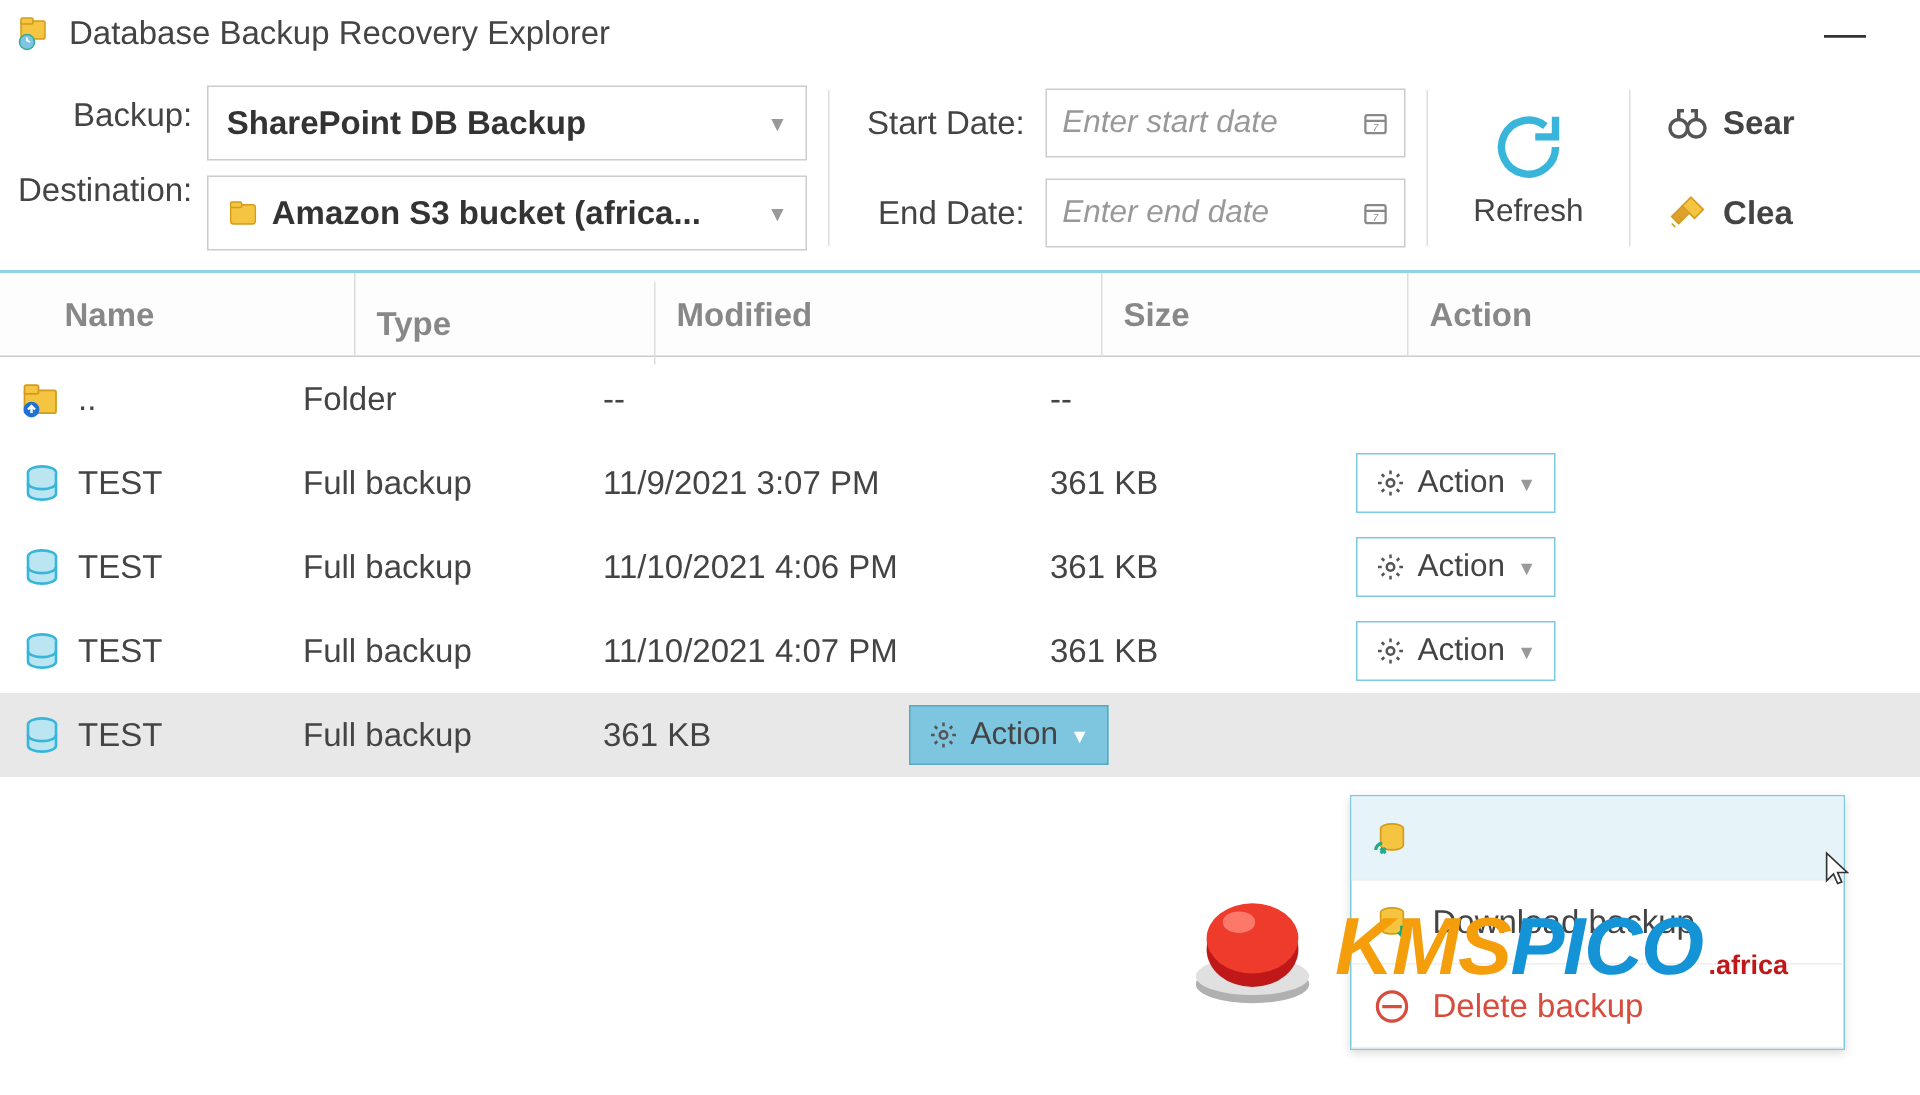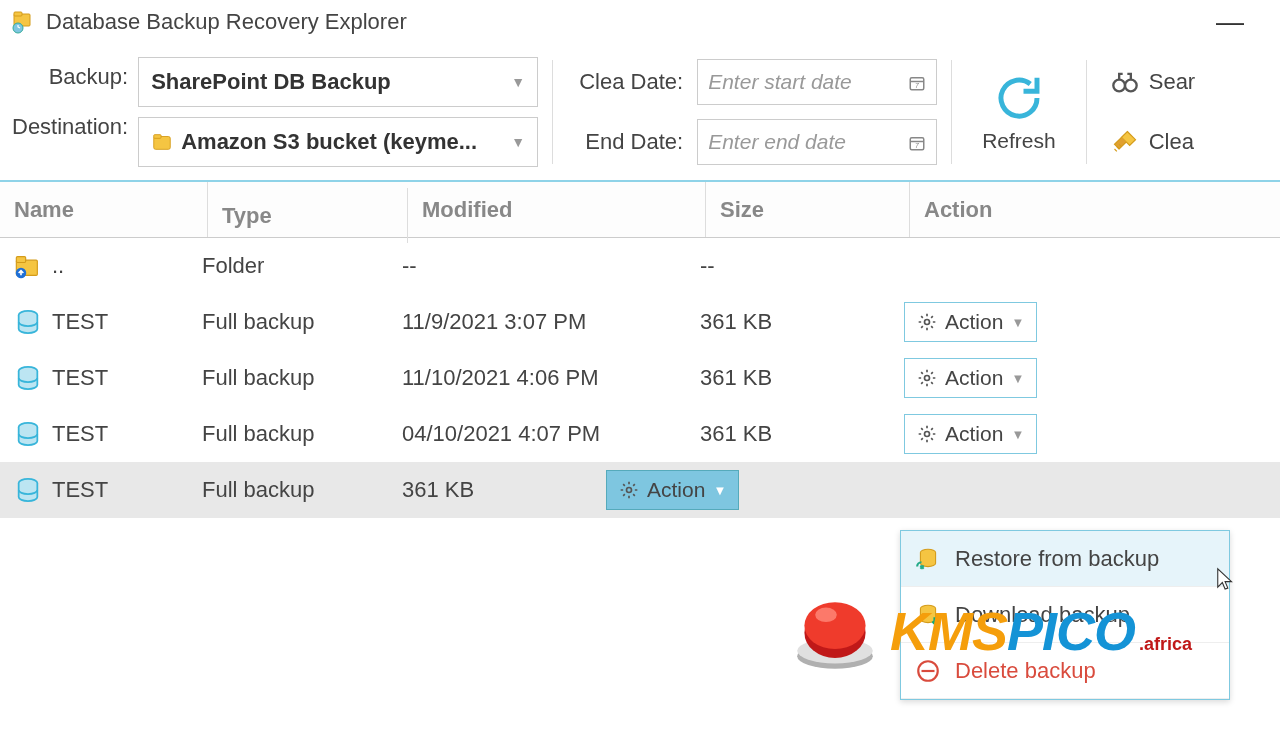--- a/index.html
+++ b/index.html
@@ -22,27 +22,27 @@
 .col-dates { display: flex; flex-direction: column; justify-content: space-around; }
 .date-row { display: flex; align-items: center; height: 50px; }
 .date-row .dlabel { font-size: 22px; color: #444; width: 130px; text-align: right; padding-right: 14px; }
 .date-input { border: 1px solid #ccc; height: 46px; width: 240px; display: flex; align-items: center; padding: 0 10px; font-size: 21px; color: #999; font-style: italic; }
 .date-input .di-text { flex: 1; }
 .date-input .cal-icon { width: 18px; height: 18px; flex-shrink: 0; }
 .refresh-col { display: flex; flex-direction: column; align-items: center; justify-content: center; padding: 0 16px; cursor: pointer; }
 .refresh-col .ricon { width: 54px; height: 54px; }
 .refresh-col .rlabel { font-size: 21px; color: #444; margin-top: 4px; }
 .right-actions { display: flex; flex-direction: column; justify-content: space-around; padding-left: 10px; }
-.ract { display: flex; align-items: center; font-size: 22px; color: #444; height: 50px; cursor: pointer; }
+.ract { display: flex; align-items: center; font-size: 22px; color: #444; height: 50px; cursor: pointer; font-weight: bold; }
 .ract .raicon { width: 28px; height: 28px; margin-right: 10px; }
 
 .grid-head { display: flex; border-bottom: 1px solid #ccc; background: #fdfdfd; height: 56px; align-items: center; }
 .grid-head div { font-size: 22px; font-weight: 700; color: #888; padding-left: 14px; border-right: 1px solid #ddd; height: 100%; display: flex; align-items: center; }
 .grid-head div:last-child { border-right: none; }
-.c-name { width: 208px; }
+.c-name { width: 208px; margin-left: 29px; }
 .c-type { width: 200px; margin-top: 12px; }
 .c-mod { width: 298px; }
 .c-size { width: 204px; }
 .c-act { flex: 1; }
 
 .grid-body { }
 .row { display: flex; align-items: center; height: 56px; }
 .row.selected { background: #e8e8e8; }
 .row > div { padding-left: 14px; font-size: 22px; color: #444; }
 .row .name-cell { width: 188px; display: flex; align-items: center; }
@@ -100,28 +100,28 @@
       <span class="lbl">SharePoint DB Backup</span>
       <span class="caret">▼</span>
     </div>
     <div class="select-box">
       <span class="sel-icon">
         <svg viewBox="0 0 24 24">
             <rect x="3" y="6" width="18" height="14" rx="2" fill="#f5c542" stroke="#d49b1a"></rect>
             <rect x="3" y="4" width="8" height="4" rx="1" fill="#f5c542" stroke="#d49b1a"></rect>
           </svg>
       </span>
-      <span class="lbl">Amazon S3 bucket (keyme...</span>
+      <span class="lbl">Amazon S3 bucket (africa...</span>
       <span class="caret">▼</span>
     </div>
   </div>
   <div class="vsep"></div>
   <div class="col-dates">
     <div class="date-row">
-      <span class="dlabel">Clea Date:</span>
+      <span class="dlabel">Start Date:</span>
       <div class="date-input">
         <span class="di-text">Enter start date</span>
         <span class="cal-icon">
           <svg viewBox="0 0 24 24">
               <rect x="3" y="5" width="18" height="16" rx="2" fill="none" stroke="#888" stroke-width="2"></rect>
               <line x1="3" y1="10" x2="21" y2="10" stroke="#888" stroke-width="2"></line>
               <text x="12" y="19" font-size="9" text-anchor="middle" fill="#888">7</text>
             </svg>
         </span>
       </div>
@@ -244,21 +244,21 @@
     <div class="row">
       <div class="name-cell">
         <span class="row-icon"><svg viewBox="0 0 24 24">
             <ellipse cx="12" cy="6" rx="8" ry="3.5" fill="#bce5f2" stroke="#38b5da" stroke-width="1.5"></ellipse>
             <path d="M4 6v12c0 2 3.6 3.5 8 3.5s8-1.5 8-3.5V6" fill="#bce5f2" stroke="#38b5da" stroke-width="1.5"></path>
             <path d="M4 12c0 2 3.6 3.5 8 3.5s8-1.5 8-3.5" fill="none" stroke="#38b5da" stroke-width="1.5"></path>
           </svg></span>
         <span>TEST</span>
       </div>
       <div class="type-cell">Full backup</div>
-      <div class="mod-cell">04/10/2021 4:07 PM</div>
+      <div class="mod-cell">11/10/2021 4:07 PM</div>
       <div class="size-cell">361 KB</div>
       <div class="act-cell"><span class="action-btn">
           <span class="gear"><svg viewBox="0 0 24 24">
               <circle cx="12" cy="12" r="3" fill="none" stroke="#555" stroke-width="2"></circle>
               <path d="M12 2v3M12 19v3M2 12h3M19 12h3M5 5l2 2M17 17l2 2M19 5l-2 2M7 17l-2 2" stroke="#555" stroke-width="2"></path>
             </svg></span>
           <span>Action</span>
           <span class="caret">▼</span>
         </span></div>
     </div>
@@ -287,21 +287,20 @@
 <div class="dropdown">
   <div class="dd-item hover">
     <span class="dd-icon">
       <svg viewBox="0 0 24 24">
           <ellipse cx="12" cy="6" rx="7" ry="3" fill="#f5c542" stroke="#d49b1a"></ellipse>
           <path d="M5 6v10c0 1.6 3 3 7 3s7-1.4 7-3V6" fill="#f5c542" stroke="#d49b1a"></path>
           <path d="M8 18l-3 3m0-3l3 3" stroke="#2a8" stroke-width="2"></path>
           <path d="M2 19a4 4 0 0 1 4-4" stroke="#2a8" stroke-width="2" fill="none"></path>
         </svg>
     </span>
-    <span>Restore from backup</span>
   </div>
   <div class="dd-item">
     <span class="dd-icon">
       <svg viewBox="0 0 24 24">
           <ellipse cx="12" cy="6" rx="7" ry="3" fill="#f5c542" stroke="#d49b1a"></ellipse>
           <path d="M5 6v10c0 1.6 3 3 7 3s7-1.4 7-3V6" fill="#f5c542" stroke="#d49b1a"></path>
           <path d="M18 14v6m-2-2l2 2 2-2" stroke="#1a7" stroke-width="2" fill="none"></path>
         </svg>
     </span>
     <span>Download backup</span>

